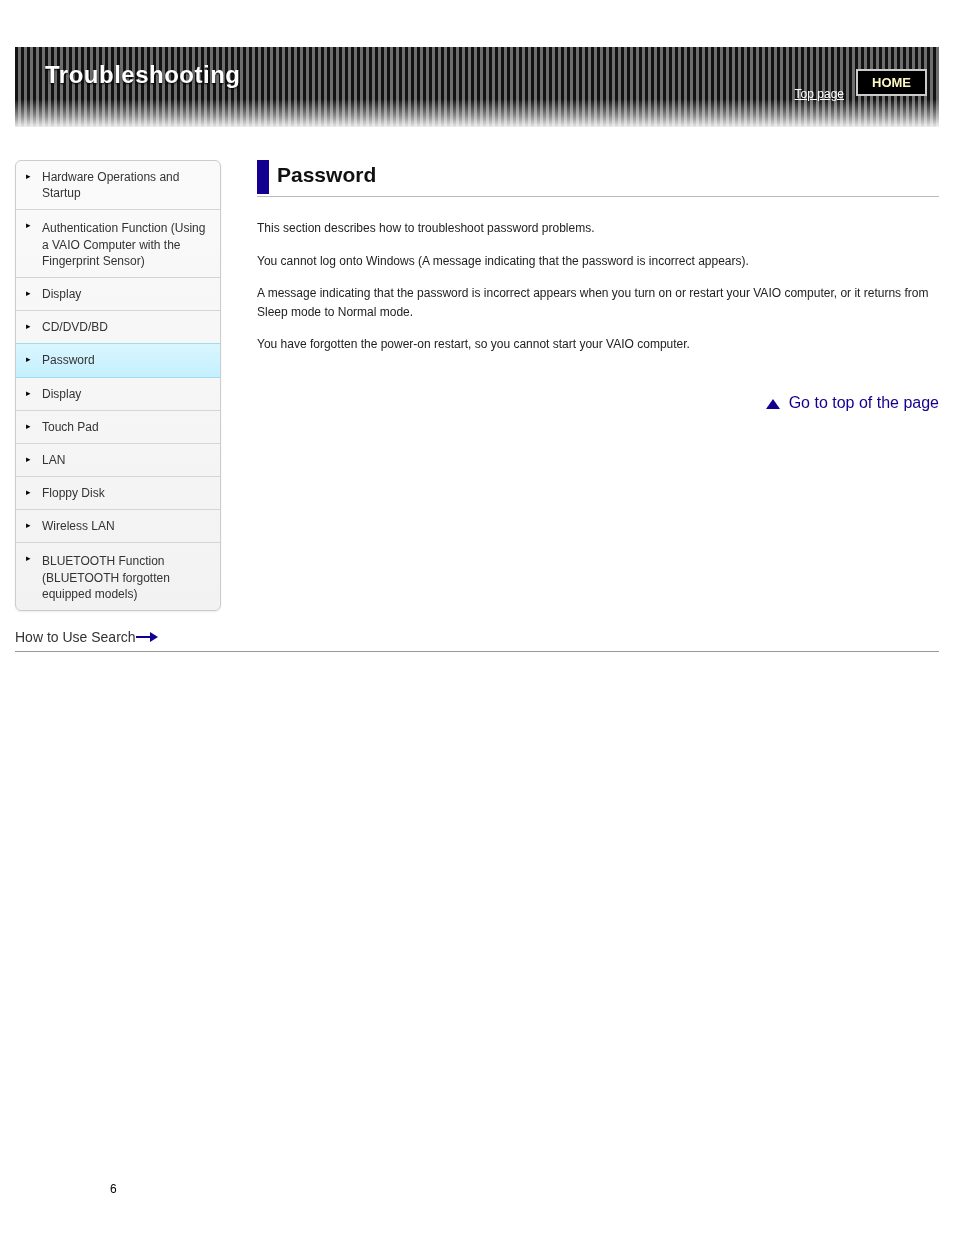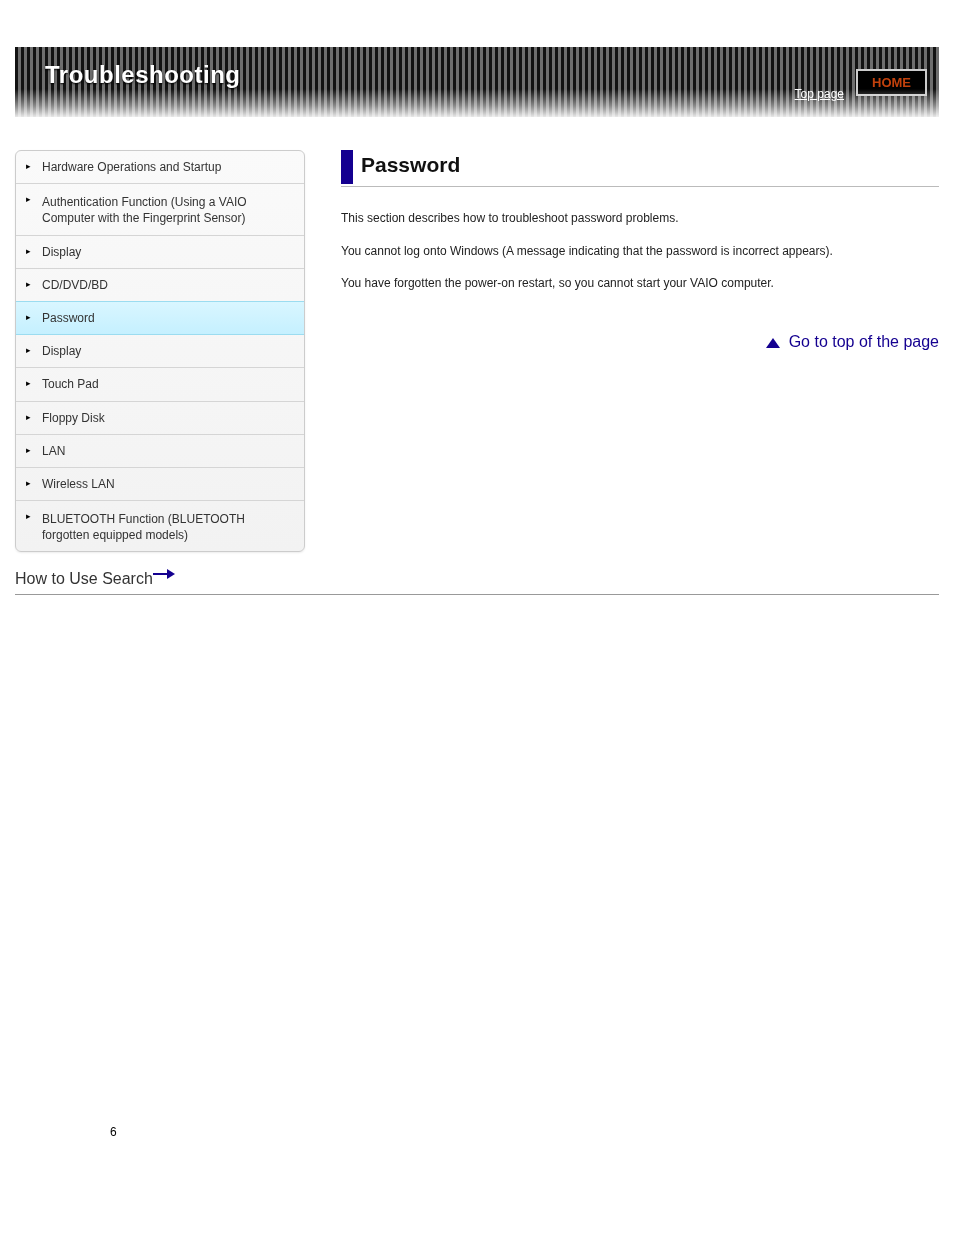--- a/index.html
+++ b/index.html
@@ -3,21 +3,21 @@
 <meta charset="utf-8">
 <style>
   * { margin: 0; padding: 0; box-sizing: border-box; }
   body { font-family: Arial, Helvetica, sans-serif; background: #fff; color: #000; width: 954px; }
 
   .page { padding: 15px; }
 
   
   .banner {
     position: relative;
-    height: 70px;
+    height: 80px;
     margin-top: 32px;
     background:
       repeating-linear-gradient(90deg,
         #121212 0px, #121212 3px,
         #6e6e6e 3px, #6e6e6e 6px,
         #121212 6px, #121212 9px,
         #6e6e6e 9px, #6e6e6e 12px
       );
     overflow: hidden;
   }
@@ -34,39 +34,39 @@
     font-size: 24px;
     font-weight: bold;
     letter-spacing: .5px;
     text-shadow: 0 1px 2px #000;
   }
   .banner-home {
     position: absolute;
     right: 12px; top: 22px;
     border: 2px solid #ccc;
     background: #000;
-    color: #c2410c;
+    color: #fef9c3;
     padding: 4px 14px;
     font-size: 13px;
     font-weight: bold;
     cursor: pointer;
   }
   .banner-link {
     position: absolute;
     right: 95px; top: 40px;
     color: #fff;
     font-size: 12px;
     text-decoration: underline;
   }
 
   
   .content-row { display: flex; align-items: flex-start; margin-top: 33px; }
 
   .sidebar {
-    width: 290px;
+    width: 206px;
     border: 1px solid #ccc;
     border-radius: 6px;
     background: linear-gradient(to bottom, #fafafa 0%, #f2f2f2 100%);
     box-shadow: 0 1px 2px rgba(0,0,0,0.08);
     flex-shrink: 0;
   }
   .side-item {
     border-bottom: 1px solid #d5d5d5;
     padding: 8px 14px 8px 26px;
     font-size: 12px;
@@ -115,26 +115,26 @@
     display: inline-block;
     width: 0; height: 0;
     border-left: 7px solid transparent;
     border-right: 7px solid transparent;
     border-bottom: 10px solid #140090;
     vertical-align: -1px;
     margin-right: 4px;
   }
 
   .search-row {
-    font-size: 16px;
+    font-size: 14px;
     color: #333;
     margin-top: 18px;
     padding-left: 0;
     display: flex;
-    align-items: flex-start;
+    align-items: center;
   }
   .search-arrow {
     display: inline-block;
     width: 22px; height: 8px;
     position: relative;
   }
   .search-arrow::before {
     content: "";
     position: absolute;
     left: 0; top: 3px;
@@ -183,43 +183,44 @@
       <div class="side-item selected">
         <span>Password</span>
       </div>
       <div class="side-item">
         <span>Display</span>
       </div>
       <div class="side-item">
         <span>Touch Pad</span>
       </div>
       <div class="side-item">
+        <span>LAN</span>
+      </div>
+      <div class="side-item">
         <span>Floppy Disk</span>
-      </div>
-      <div class="side-item">
-        <span>LAN</span>
       </div>
       <div class="side-item">
         <span>Wireless LAN</span>
       </div>
       <div class="side-item tall">
         <span>BLUETOOTH Function (BLUETOOTH forgotten equipped models)</span>
       </div>
     </nav>
 
     <main class="main">
       <div class="h1-row">
         <div class="h1-bar"></div>
         <div class="h1-text">Password</div>
       </div>
       <hr class="h1-rule">
 
       <div class="body-text">
         <p>This section describes how to troubleshoot password problems.</p>
         <p>You cannot log onto Windows (A message indicating that the password is incorrect appears).</p>
+        <p>A message indicating that the password is incorrect appears when you turn on or restart your VAIO computer, or it returns from Sleep mode to Normal mode.</p>
         <p>You have forgotten the power-on restart, so you cannot start your VAIO computer.</p>
       </div>
 
       <div class="top-link">
         <span class="top-arrow"></span>
         <span>Go to top of the page</span>
       </div>
     </main>
   </div>
 

